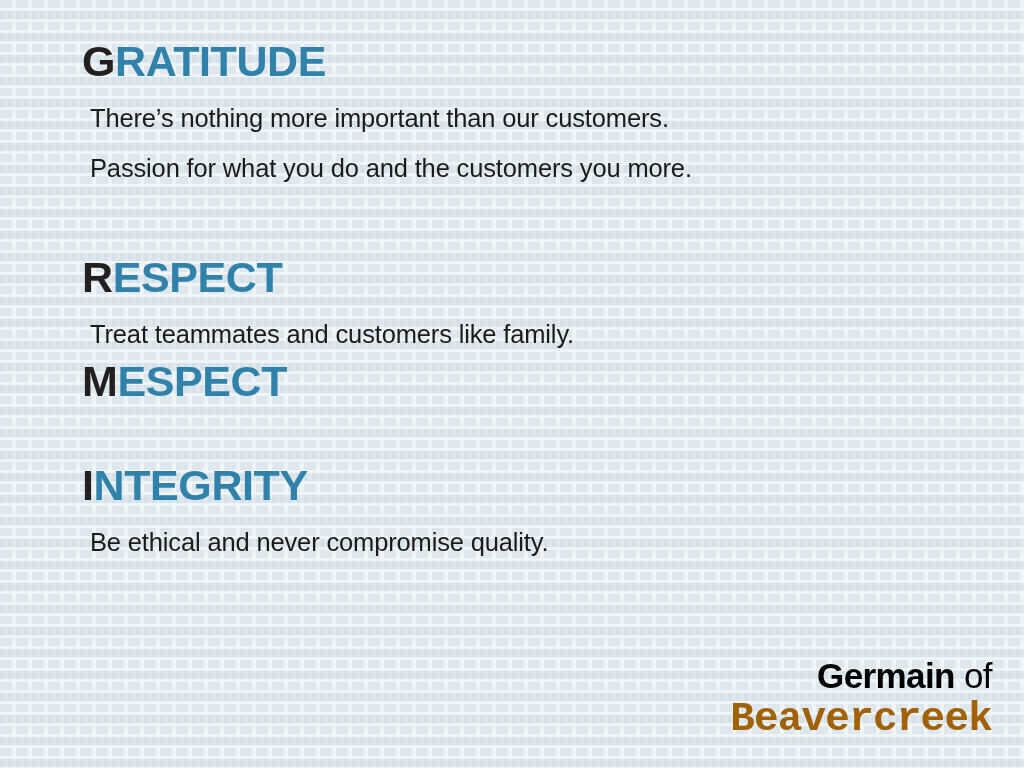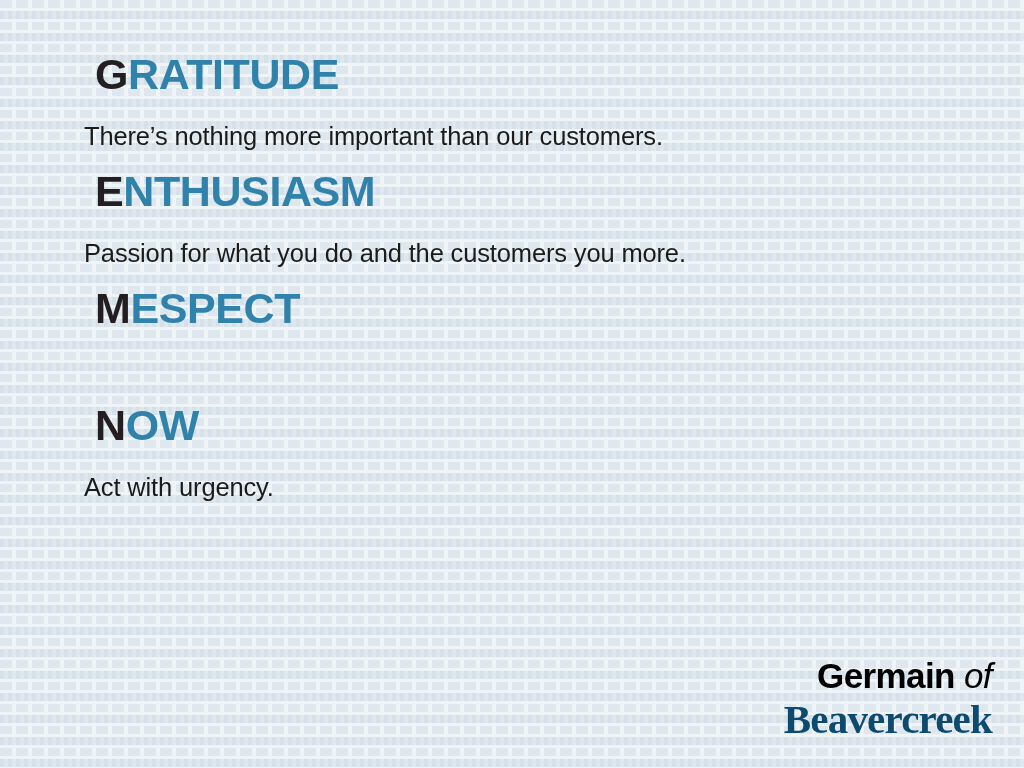--- a/index.html
+++ b/index.html
@@ -68,35 +68,35 @@
   }
 
   .value-heading {
     font-family: "Liberation Sans", sans-serif;
     font-weight: bold;
     font-size: 43px;
     line-height: 50px;
     letter-spacing: -0.4px;
     color: #3182ab;
     white-space: nowrap;
-    margin: 17px;
+    margin: 4px;
   }
   .value-heading .initial {
     color: #231f20;
   }
 
   .value-desc {
     font-family: "Liberation Sans", sans-serif;
     font-weight: normal;
     font-size: 25.5px;
     line-height: 36px;
     letter-spacing: -0.15px;
     color: #1b1b1b;
     white-space: nowrap;
-    margin: 6px;
+    margin: 12px;
     padding-top: 2px;
   }
 
   #brand-logo {
     position: absolute;
     right: 32px;
     bottom: 26px;
     text-align: right;
     line-height: 1;
   }
@@ -106,63 +106,65 @@
     line-height: 40px;
     color: #000000;
     letter-spacing: -0.6px;
     white-space: nowrap;
   }
   .brand-name {
     font-weight: bold;
   }
   .brand-connector {
     font-weight: normal;
-    font-style: italic;
   }
   .brand-line-bottom {
-    font-family: Liberation Serif, serif;
+    font-family: Liberation Mono, monospace;
     font-weight: bold;
     font-size: 41px;
     line-height: 46px;
-    color: #0c4a6e;
+    color: #a16207;
     letter-spacing: -0.8px;
     white-space: nowrap;
   }
 </style>
 </head>
 <body>
 
 <div id="poster">
 
   <div id="bg-pattern"></div>
   <div id="bg-pattern-offset"></div>
 
   <div id="value-list">
 
     <div class="value-row">
       <div class="value-heading"><span class="initial">G</span><span class="rest">RATITUDE</span></div>
       <div class="value-desc">There’s nothing more important than our customers.</div>
     </div>
 
     <div class="value-row">
-      <div class="value-heading"><span class="initial">E</span><span class="rest">NTHUSIASM</span></div>
       <div class="value-desc">Passion for what you do and the customers you more.</div>
     </div>
 
+    <div class="value-row">
+      <div class="value-heading"><span class="initial">R</span><span class="rest">ESPECT</span></div>
+      <div class="value-desc">Treat teammates and customers like family.</div>
+    </div>
 
     <div class="value-row">
       <div class="value-heading"><span class="initial">M</span><span class="rest">ESPECT</span></div>
     </div>
 
 
+    <div class="value-row">
+      <div class="value-heading"><span class="initial">I</span><span class="rest">NTEGRITY</span></div>
+      <div class="value-desc">Be ethical and never compromise quality.</div>
+    </div>
 
-    <div class="value-row">
-      <div class="value-heading"><span class="initial">N</span><span class="rest">OW</span></div>
-      <div class="value-desc">Act with urgency.</div>
-    </div>
 
   </div>
 
   <div id="brand-logo">
     <div class="brand-line-top"><span class="brand-name">Germain</span><span class="brand-connector"> of</span></div>
     <div class="brand-line-bottom">Beavercreek</div>
   </div>
 
 </div>
 

